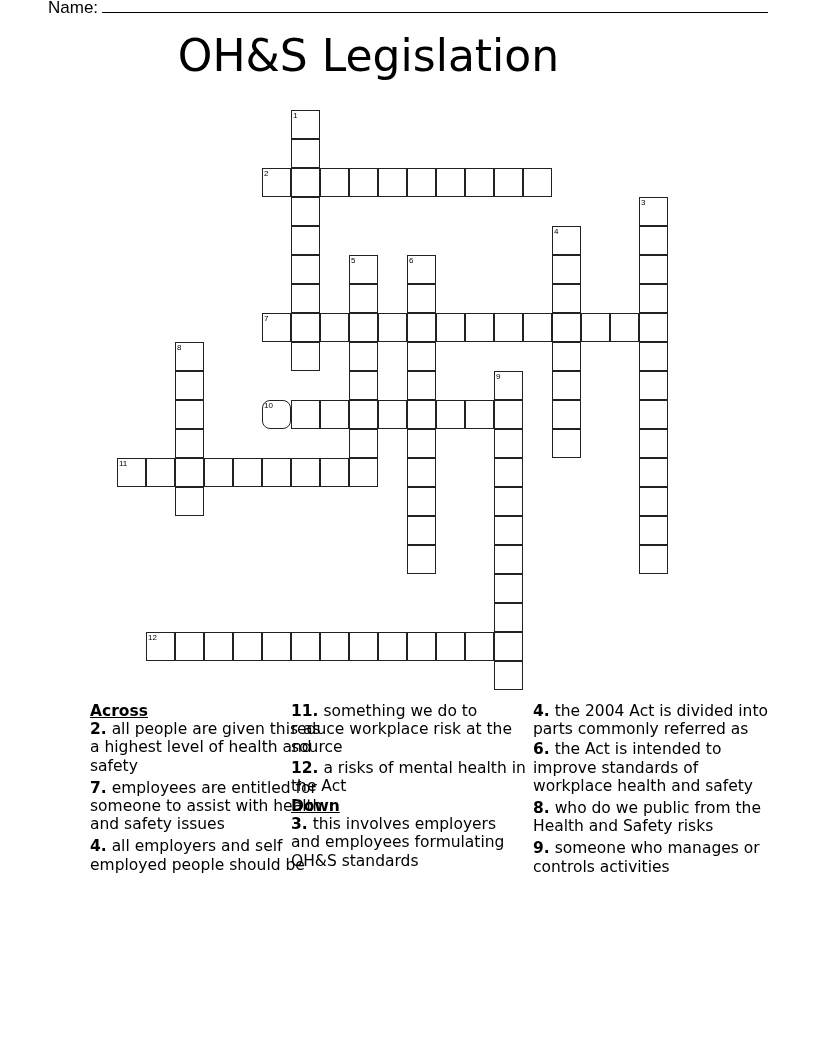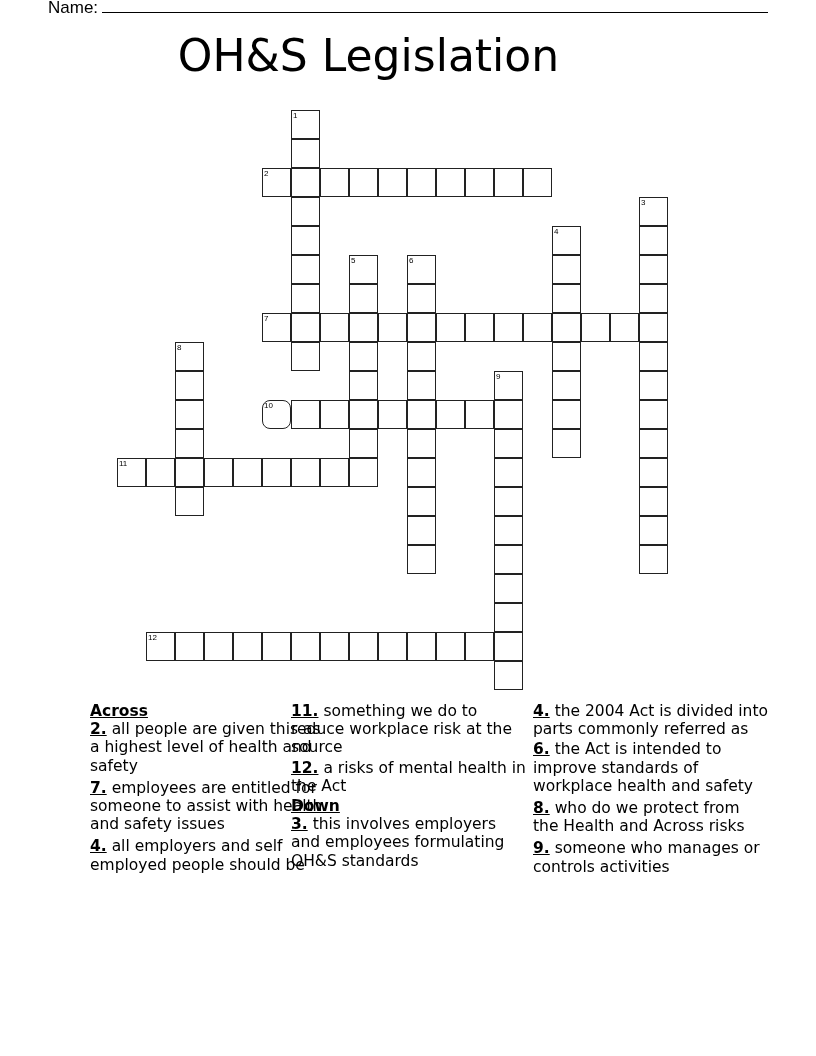--- a/index.html
+++ b/index.html
@@ -6,21 +6,21 @@
   body { width: 816px; height: 1056px; position: relative; overflow: hidden; font-family: "DejaVu Sans", sans-serif; color: #000; }
   .name-line { position: absolute; left: 48px; top: -2px; font-family: "Liberation Sans", sans-serif; font-size: 17px; }
   .name-line .rule { display: inline-block; width: 666px; border-bottom: 1px solid #000; height: 14px; vertical-align: baseline; margin-left: 4px; }
   .title { position: absolute; left: 0; width: 737px; top: 30px; text-align: center; font-family: "DejaVu Sans", sans-serif; font-size: 44px; font-weight: normal; letter-spacing: 0px; }
   #grid { position: absolute; left: 0; top: 0; width: 816px; height: 700px; }
   .cell { position: absolute; width: 29px; height: 29px; box-sizing: border-box; border: 1.5px solid #222; background: #fff; }
   .cell .num { position: absolute; left: 1px; top: 0px; font-family: "Liberation Sans", sans-serif; font-size: 8px; line-height: 9px; }
   .clues { position: absolute; top: 702px; font-family: "DejaVu Sans", sans-serif; font-size: 15.5px; line-height: 18.2px; }
   .clues .heading { text-decoration: underline; font-weight: bold; font-size: 15.5px; }
   .clues .clue { margin-bottom: 4px; }
-  .clues .clue b { font-weight: bold; text-decoration: underline; }
+  .clues .clue b { font-weight: bold; }
   .col1 { left: 55px; width: 236px; margin-left: 35px; }
   .col2 { left: 291px; width: 236px; }
   .col3 { left: 533px; width: 236px; }
 </style>
 </head>
 <body>
 
 <div class="name-line">
   <span>Name:</span><span class="rule"></span>
 </div>
@@ -173,15 +173,15 @@
 <div class="clues col2">
   <div class="clue" style="margin-bottom:2px"><b>11.</b> <span>something we do to reduce workplace risk at the source</span></div>
   <div class="clue" style="margin-bottom:2px"><b>12.</b> <span>a risks of mental health in the Act</span></div>
   <div class="heading">Down</div>
   <div class="clue"><b>3.</b> <span>this involves employers and employees formulating OH&amp;S standards</span></div>
 </div>
 
 <div class="clues col3">
   <div class="clue" style="margin-bottom:2px"><b>4.</b> <span>the 2004 Act is divided into parts commonly referred as</span></div>
   <div class="clue"><b>6.</b> <span>the Act is intended to improve standards of workplace health and safety</span></div>
-  <div class="clue"><b>8.</b> <span>who do we protect from the Health and Across risks</span></div>
+  <div class="clue"><b>8.</b> <span>who do we public from the Health and Safety risks</span></div>
   <div class="clue"><b>9.</b> <span>someone who manages or controls activities</span></div>
 </div>
 
 </body></html>

